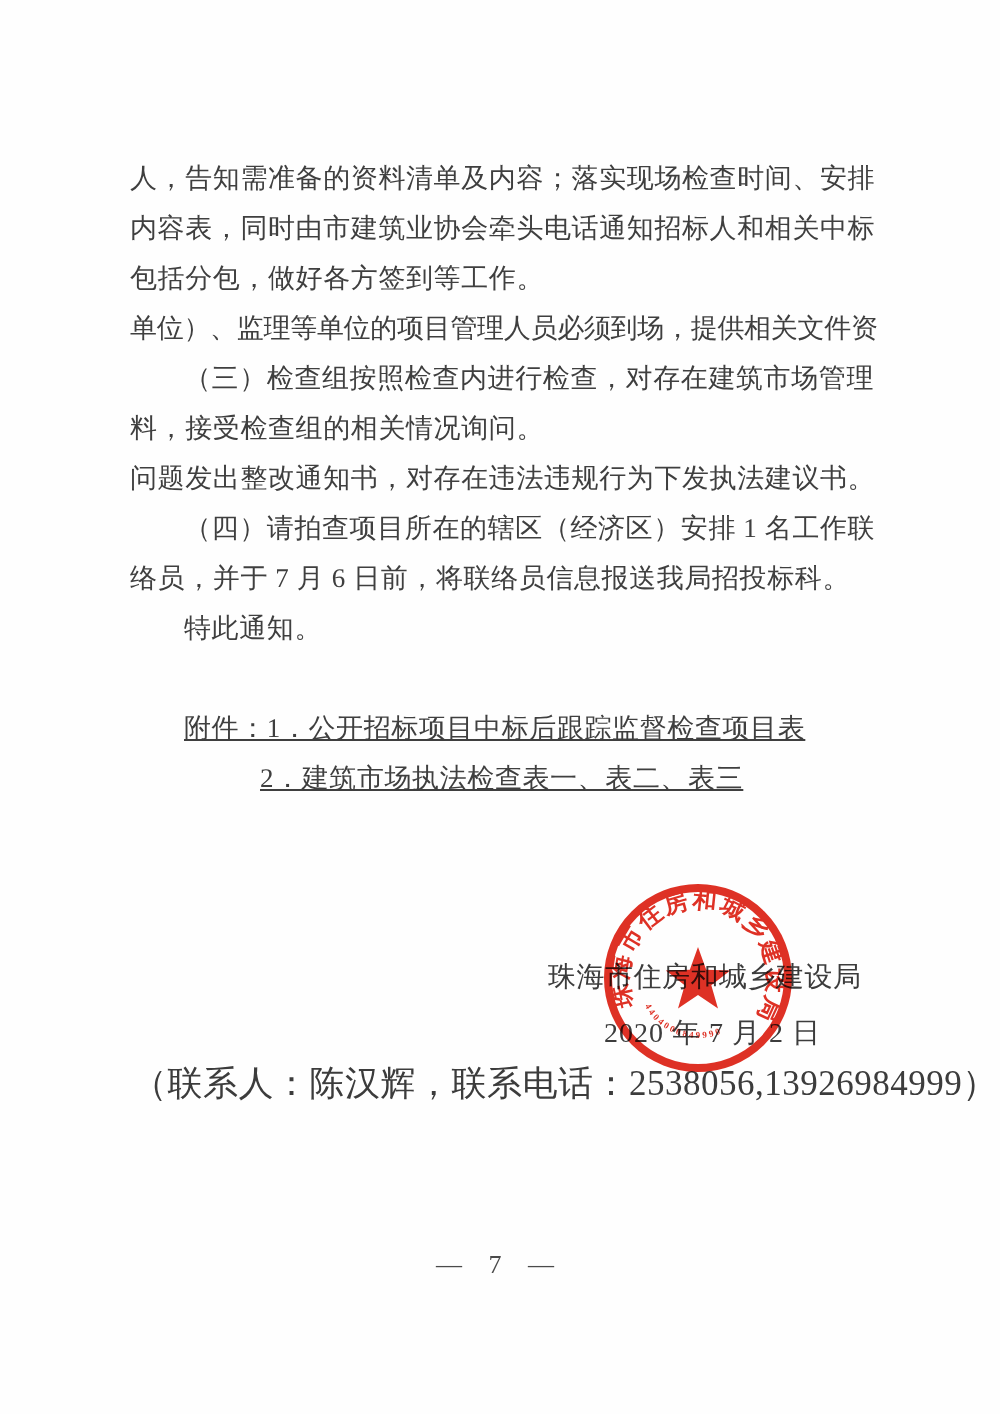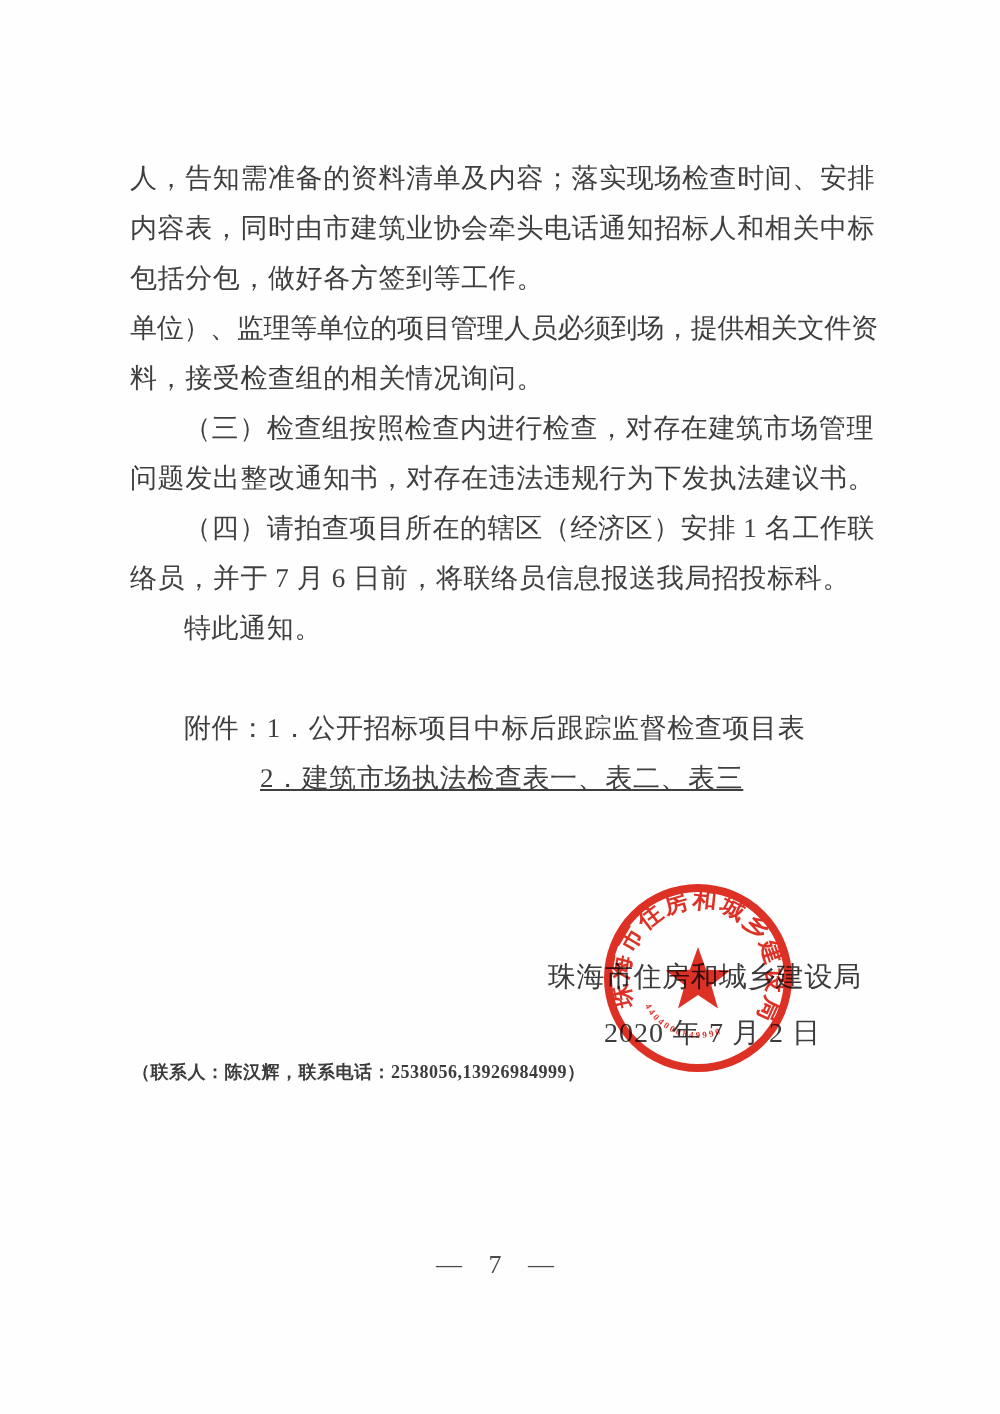--- a/index.html
+++ b/index.html
@@ -25,21 +25,21 @@
     width: 750px;
     font-size: 27px;
     line-height: 50px;
     letter-spacing: 0.6px;
     color: #3f3f3f;
     text-rendering: geometricPrecision;
   }
   .line { white-space: nowrap; }
   .indent2 { text-indent: 2em; }
   .tight { letter-spacing: -0.3px; }
-  .gap-above { margin-top: 50px; }
+  .gap-above { margin-top: 50px; text-decoration: underline; }
   .attach2 { padding-left: 130px; text-decoration: underline; }
 
   
   .sig-org {
     position: absolute;
     left: 548px;
     top: 958px;
     font-size: 28px;
     letter-spacing: 0.5px;
     white-space: nowrap;
@@ -51,25 +51,24 @@
     top: 1014px;
     font-size: 28px;
     letter-spacing: 1px;
     white-space: nowrap;
     color: #3c3c3c;
   }
   .sig-contact {
     position: absolute;
     left: 132px;
     top: 1060px;
-    font-size: 18px;
+    font-size: 35px;
     letter-spacing: 0.5px;
     white-space: nowrap;
     color: #3c3c3c;
-    font-weight: bold;
   }
 
   
   .seal {
     position: absolute;
     left: 598px;
     top: 882px;
     width: 200px;
     height: 200px;
     mix-blend-mode: multiply;
@@ -96,22 +95,22 @@
 </head>
 <body>
 
 <div class="page">
 
   <div class="doc-body">
     <div class="line">人，告知需准备的资料清单及内容；落实现场检查时间、安排</div>
     <div class="line">内容表，同时由市建筑业协会牵头电话通知招标人和相关中标</div>
     <div class="line">包括分包，做好各方签到等工作。</div>
     <div class="line tight">单位）、监理等单位的项目管理人员必须到场，提供相关文件资</div>
+    <div class="line indent2">（三）检查组按照检查内进行检查，对存在建筑市场管理</div>
     <div class="line">料，接受检查组的相关情况询问。</div>
-    <div class="line indent2">（三）检查组按照检查内进行检查，对存在建筑市场管理</div>
     <div class="line">问题发出整改通知书，对存在违法违规行为下发执法建议书。</div>
     <div class="line indent2">（四）请拍查项目所在的辖区（经济区）安排 1 名工作联</div>
     <div class="line">络员，并于 7 月 6 日前，将联络员信息报送我局招投标科。</div>
     <div class="line indent2">特此通知。</div>
     <div class="line indent2 gap-above">附件：1．公开招标项目中标后跟踪监督检查项目表</div>
     <div class="line attach2">2．建筑市场执法检查表一、表二、表三</div>
   </div>
 
   <div class="sig-org">珠海市住房和城乡建设局</div>
   <div class="sig-date">2020 年 7 月 2 日</div>

